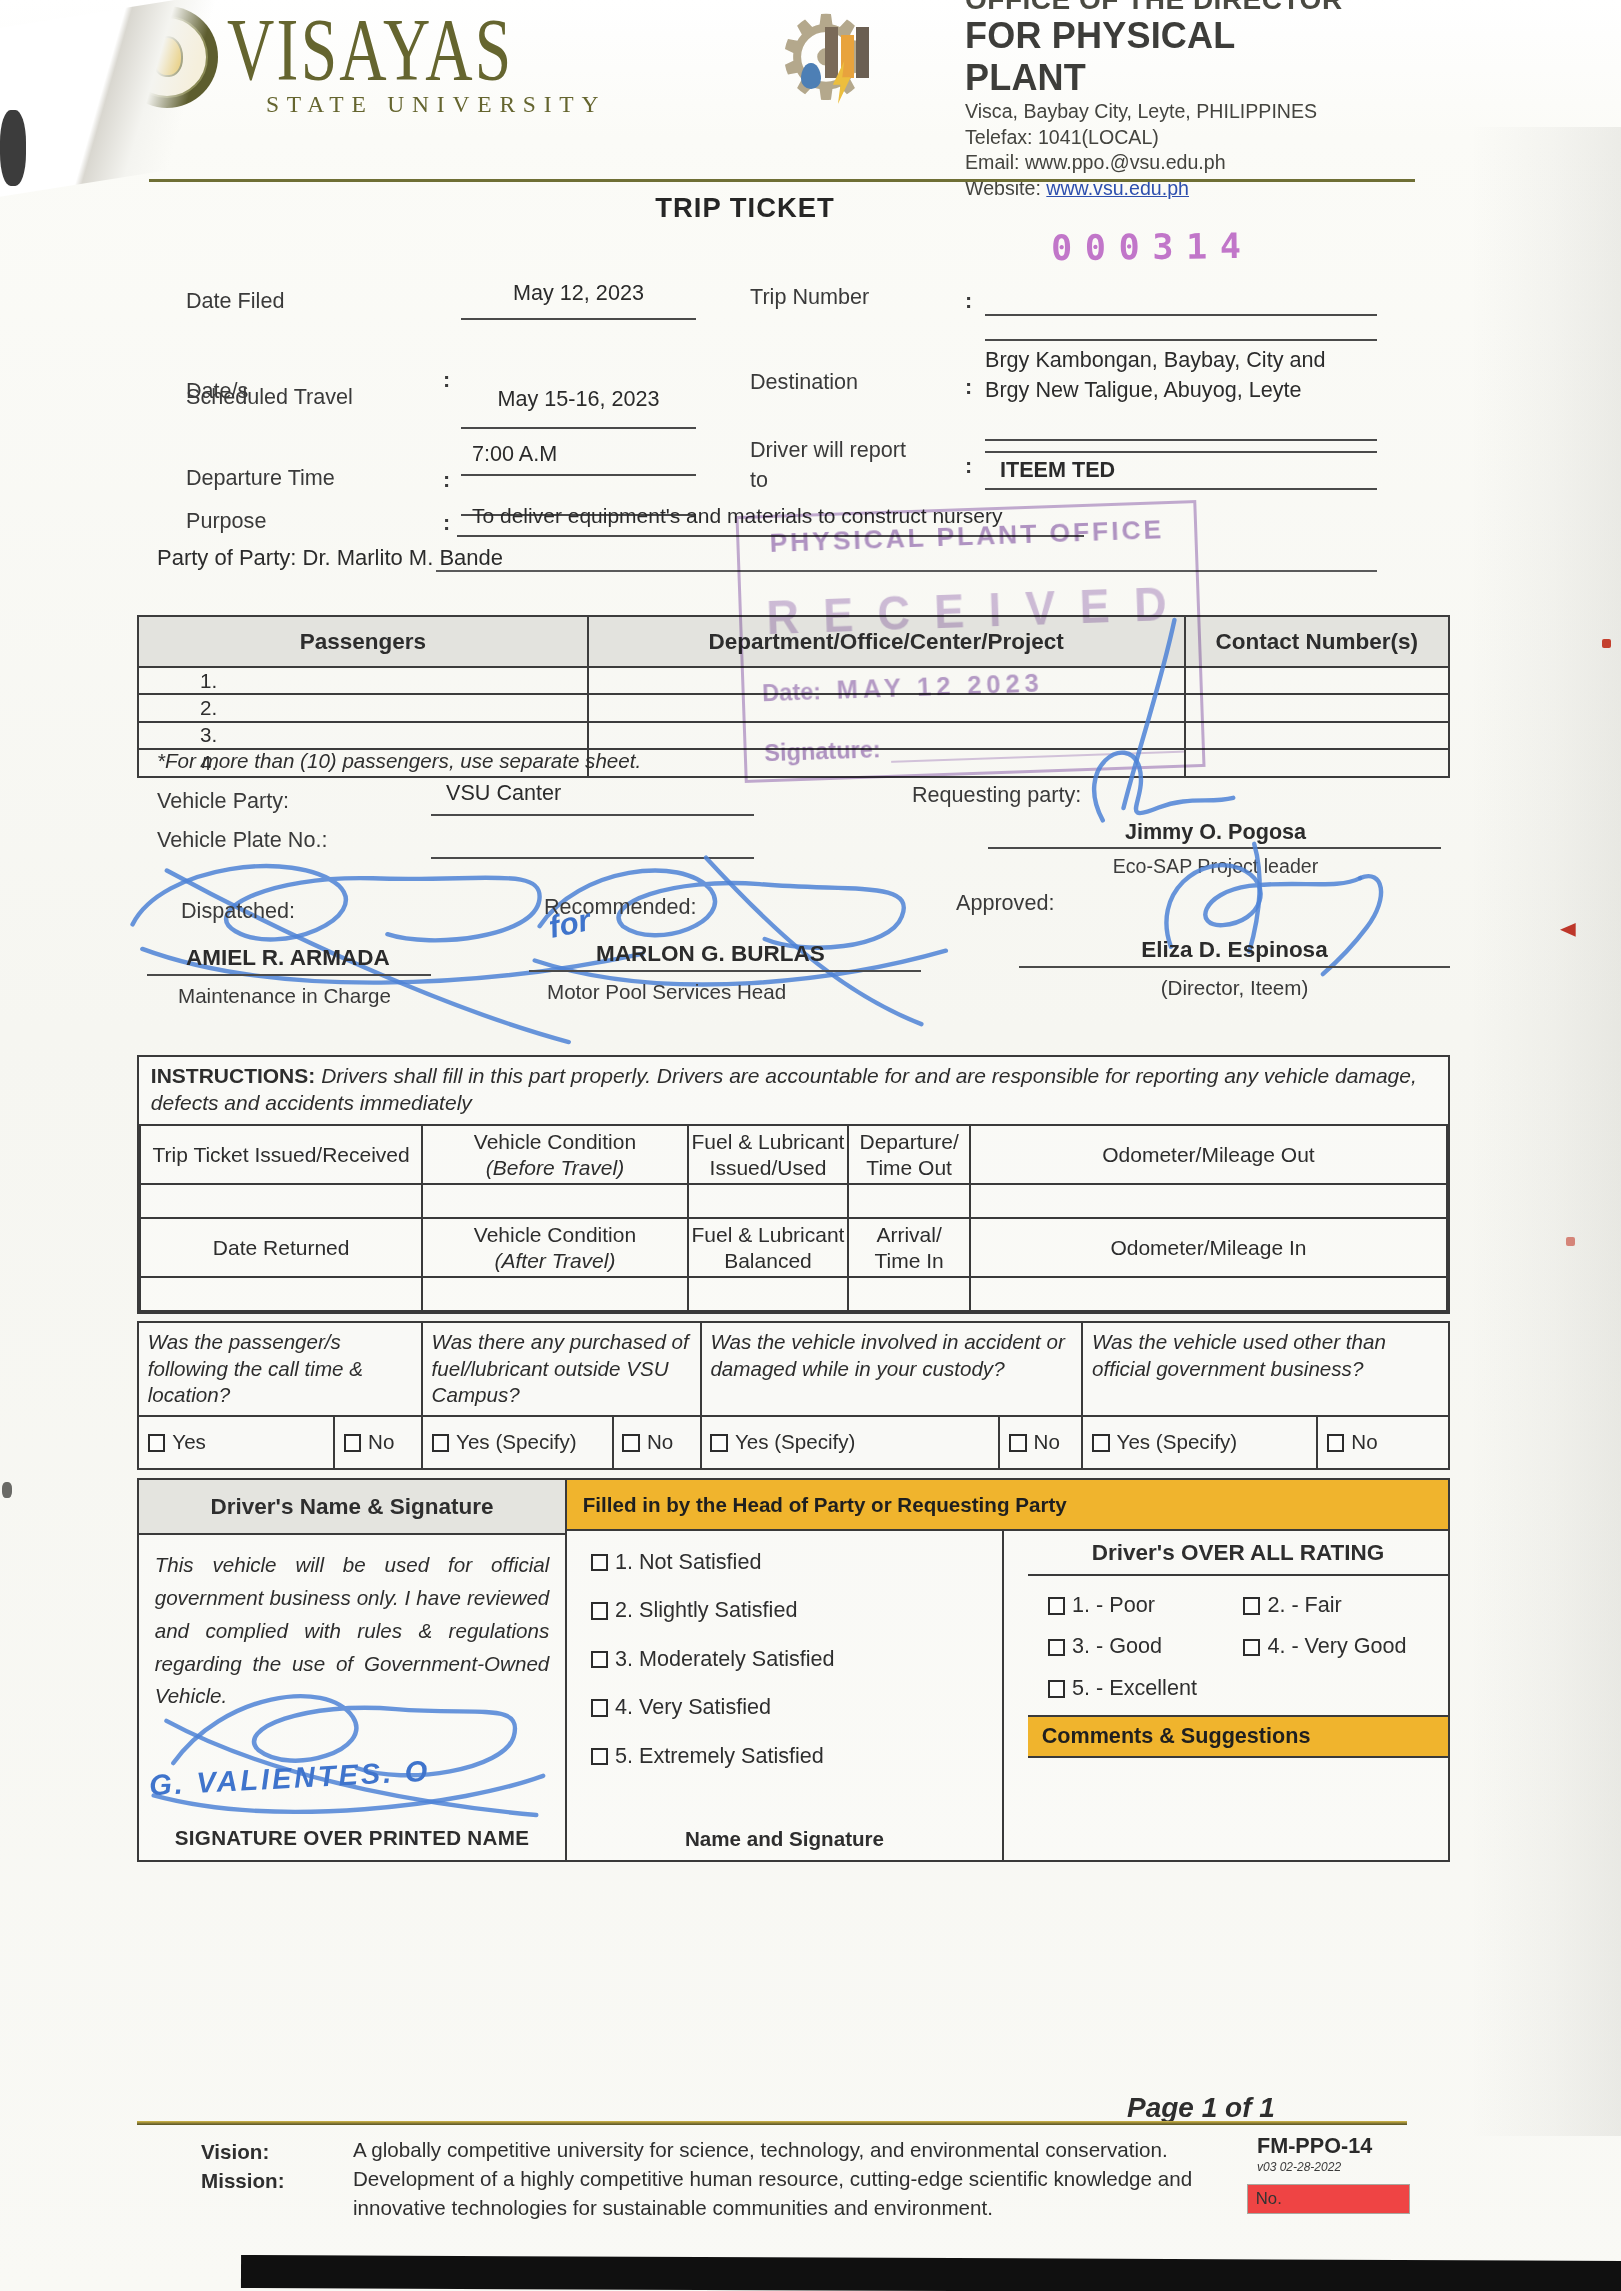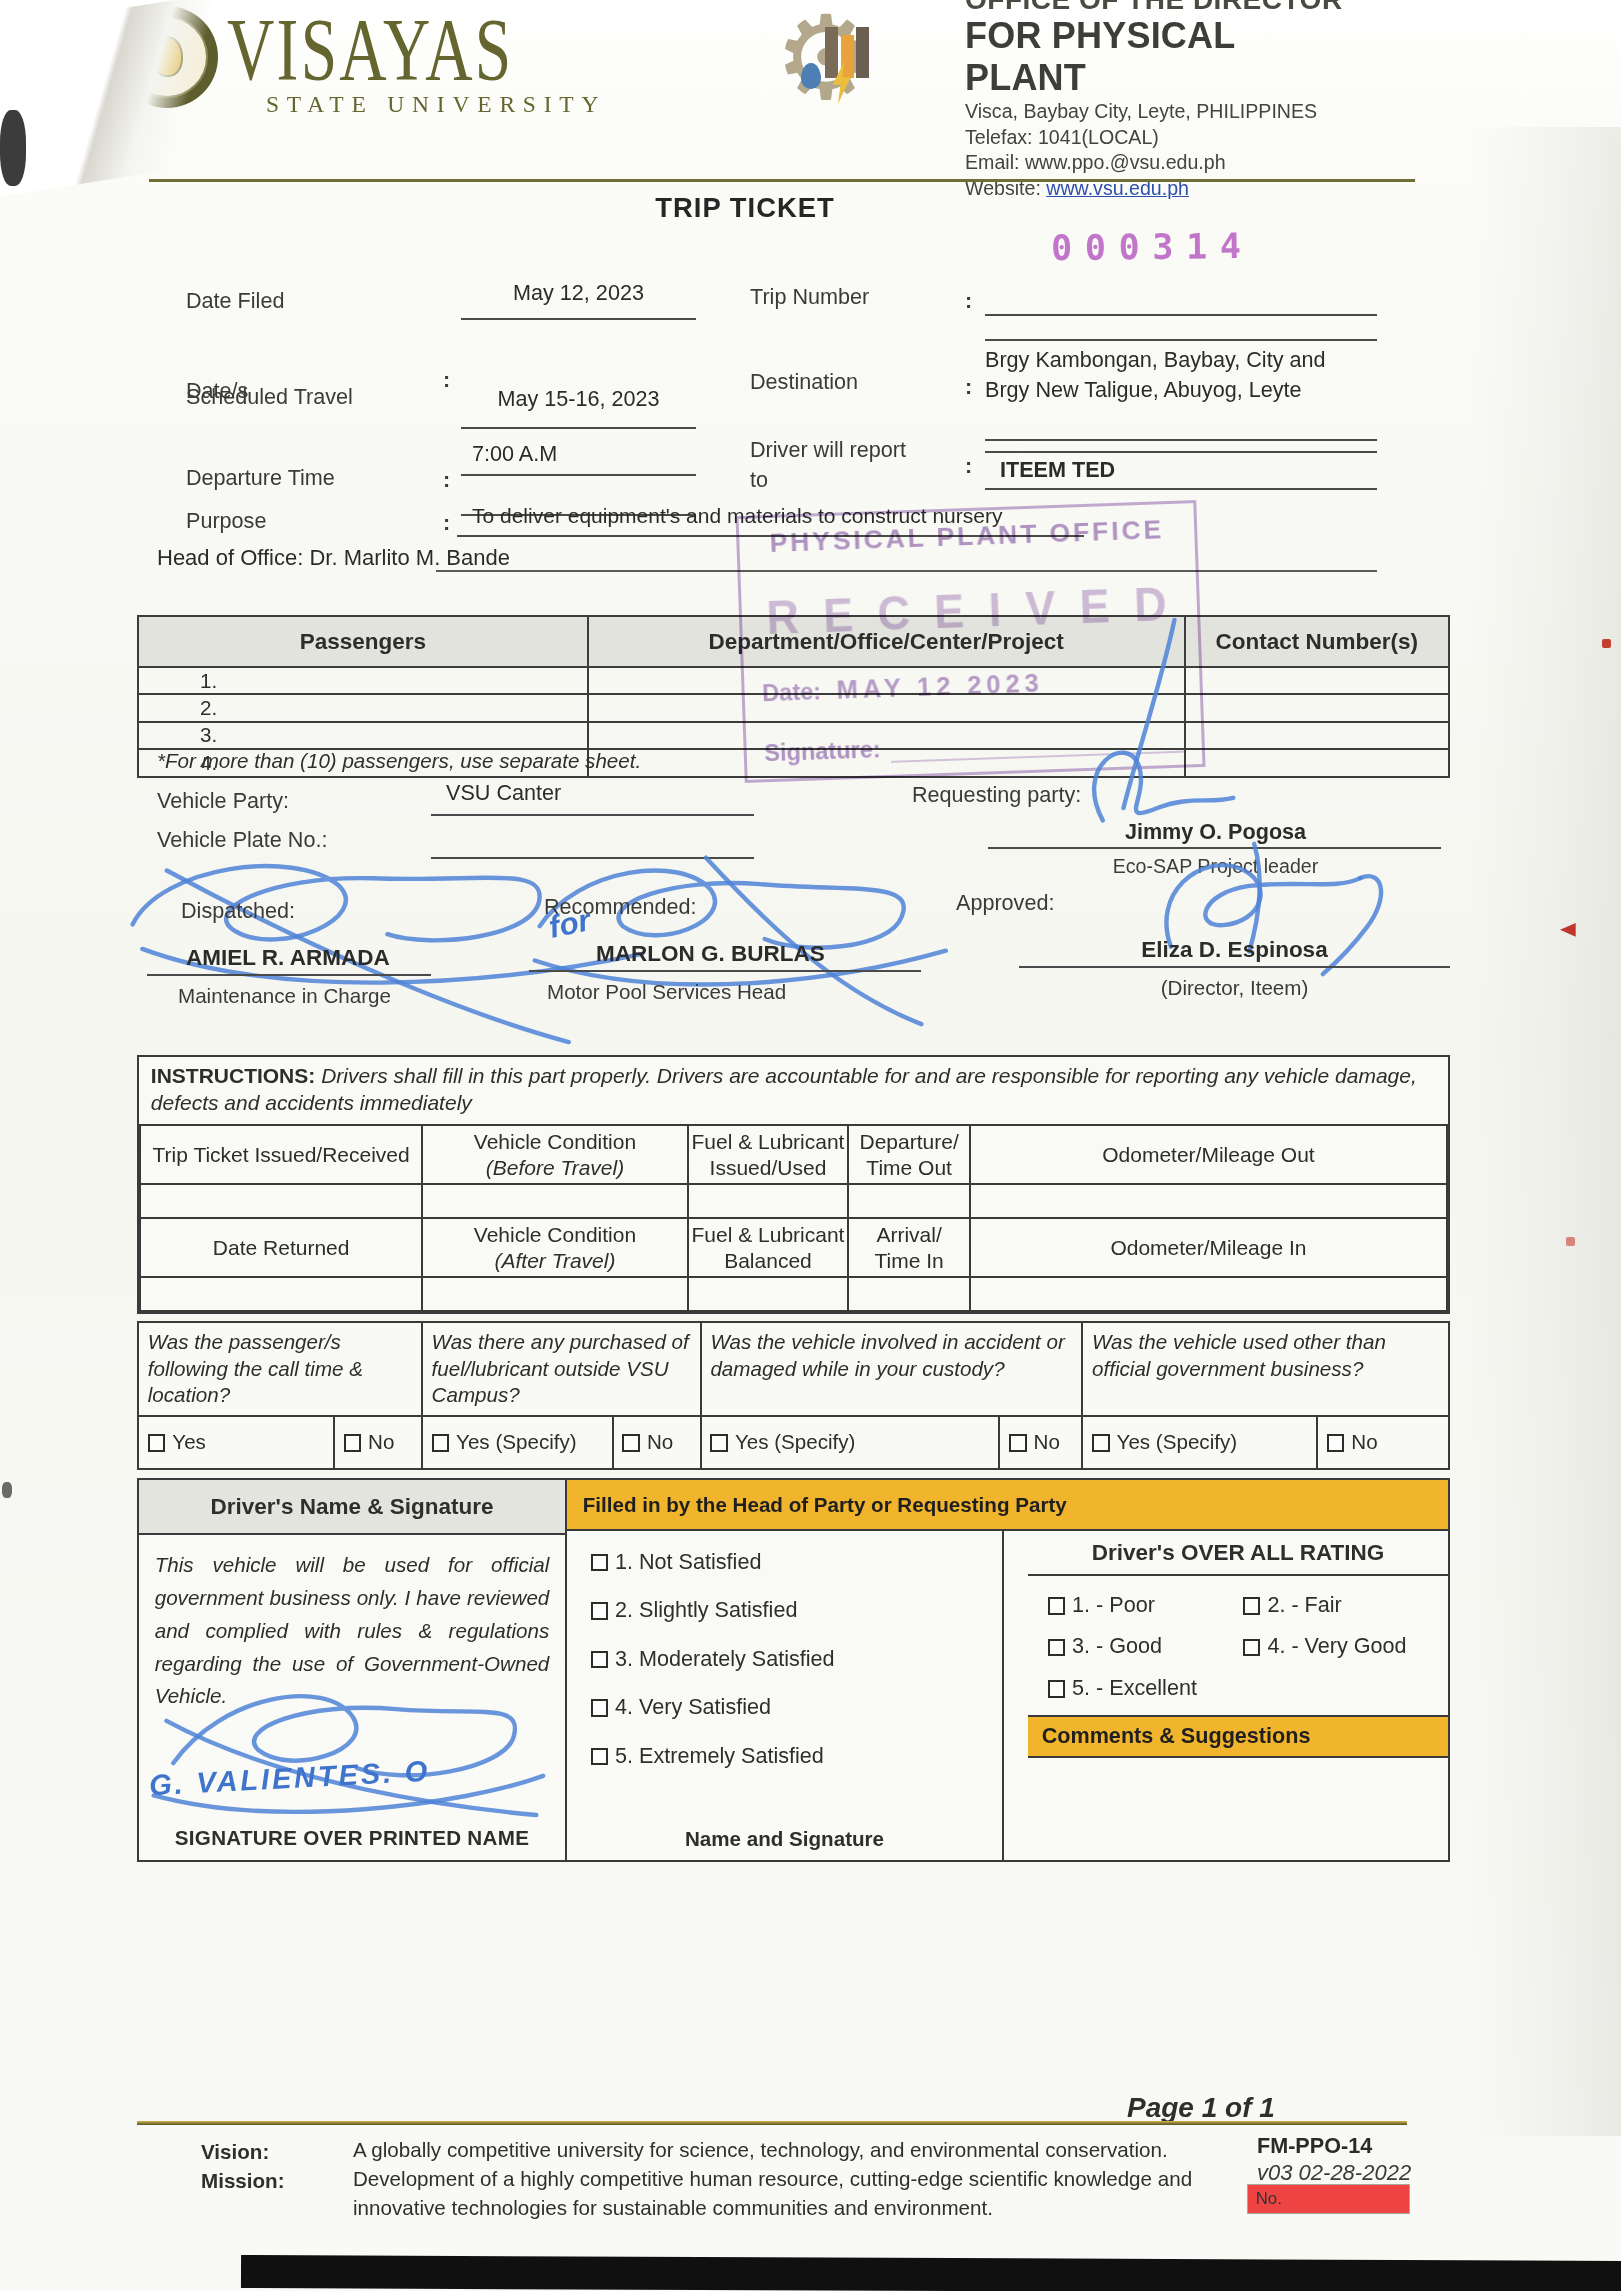--- a/index.html
+++ b/index.html
@@ -176,21 +176,21 @@
 <div class="abs colon" style="left:965px;top:453px;">:</div>
 <div class="abs line" style="left:985px;top:451px;width:392px;"></div>
 <div class="abs val b" style="left:1000px;top:457px;">ITEEM TED</div>
 <div class="abs line" style="left:985px;top:488px;width:392px;"></div>
 
 <div class="abs lbl" style="left:186px;top:508px;">Purpose</div>
 <div class="abs colon" style="left:443px;top:510px;">:</div>
 <div class="abs val" style="left:472px;top:504px;white-space:nowrap;font-size:21px;">To deliver equipment's and materials to construct nursery</div>
 <div class="abs line" style="left:457px;top:535px;width:627px;"></div>
 
-<div class="abs val" style="left:157px;top:545px;font-size:22px;">Head of Office: Dr. Marlito M. Bande</div>
+<div class="abs val" style="left:157px;top:545px;font-size:22px;">Party of Party: Dr. Marlito M. Bande</div>
 <div class="abs thin" style="left:436px;top:570px;width:941px;"></div>
 
 <table class="ptable abs" style="left:137px;top:582px;width:1313px;">
   <colgroup>
       <col style="width:451px">
       <col style="width:598px">
       <col style="width:265px">
     </colgroup>
   <thead>
     <tr>
@@ -403,21 +403,21 @@
   </div>
 </div>
 
 <div class="abs b i" style="left:1127px;top:2092px;width:274px;text-align:left;font-size:28px;">Page 1 of 1</div>
 <div class="abs foot-rule" style="left:137px;top:2121px;width:1270px;"></div>
 <div class="abs b foot-text" style="left:201px;top:2137px;">Vision:</div>
 <div class="abs b foot-text" style="left:201px;top:2166px;">Mission:</div>
 <div class="abs foot-text" style="left:353px;top:2135px;width:872px;">A globally competitive university for science, technology, and environmental conservation.</div>
 <div class="abs foot-text" style="left:353px;top:2164px;width:872px;">Development of a highly competitive human resource, cutting-edge scientific knowledge and innovative technologies for sustainable communities and environment.</div>
 <div class="abs b" style="left:1257px;top:2133px;font-size:21.6px;color:#2a2a2a;">FM-PPO-14</div>
-<div class="abs i" style="left:1257px;top:2160px;font-size:22px;color:#3a3a3a;">v03 02-28-2022</div>
+<div class="abs i" style="left:1257px;top:2160px;font-size:12px;color:#3a3a3a;">v03 02-28-2022</div>
 <div class="abs no-box" style="left:1247px;top:2184px;width:163px;">No.</div>
 
 <div class="abs right-shade"></div>
 <div class="abs fold"></div>
 <div class="abs blob"></div>
 <div class="abs blob2"></div>
 <div class="abs reddot" style="left:1602px;top:639px;"></div>
 <div class="abs reddot" style="left:1566px;top:1237px;opacity:.6;"></div>
 <div class="abs bottom-strip"></div>
 

